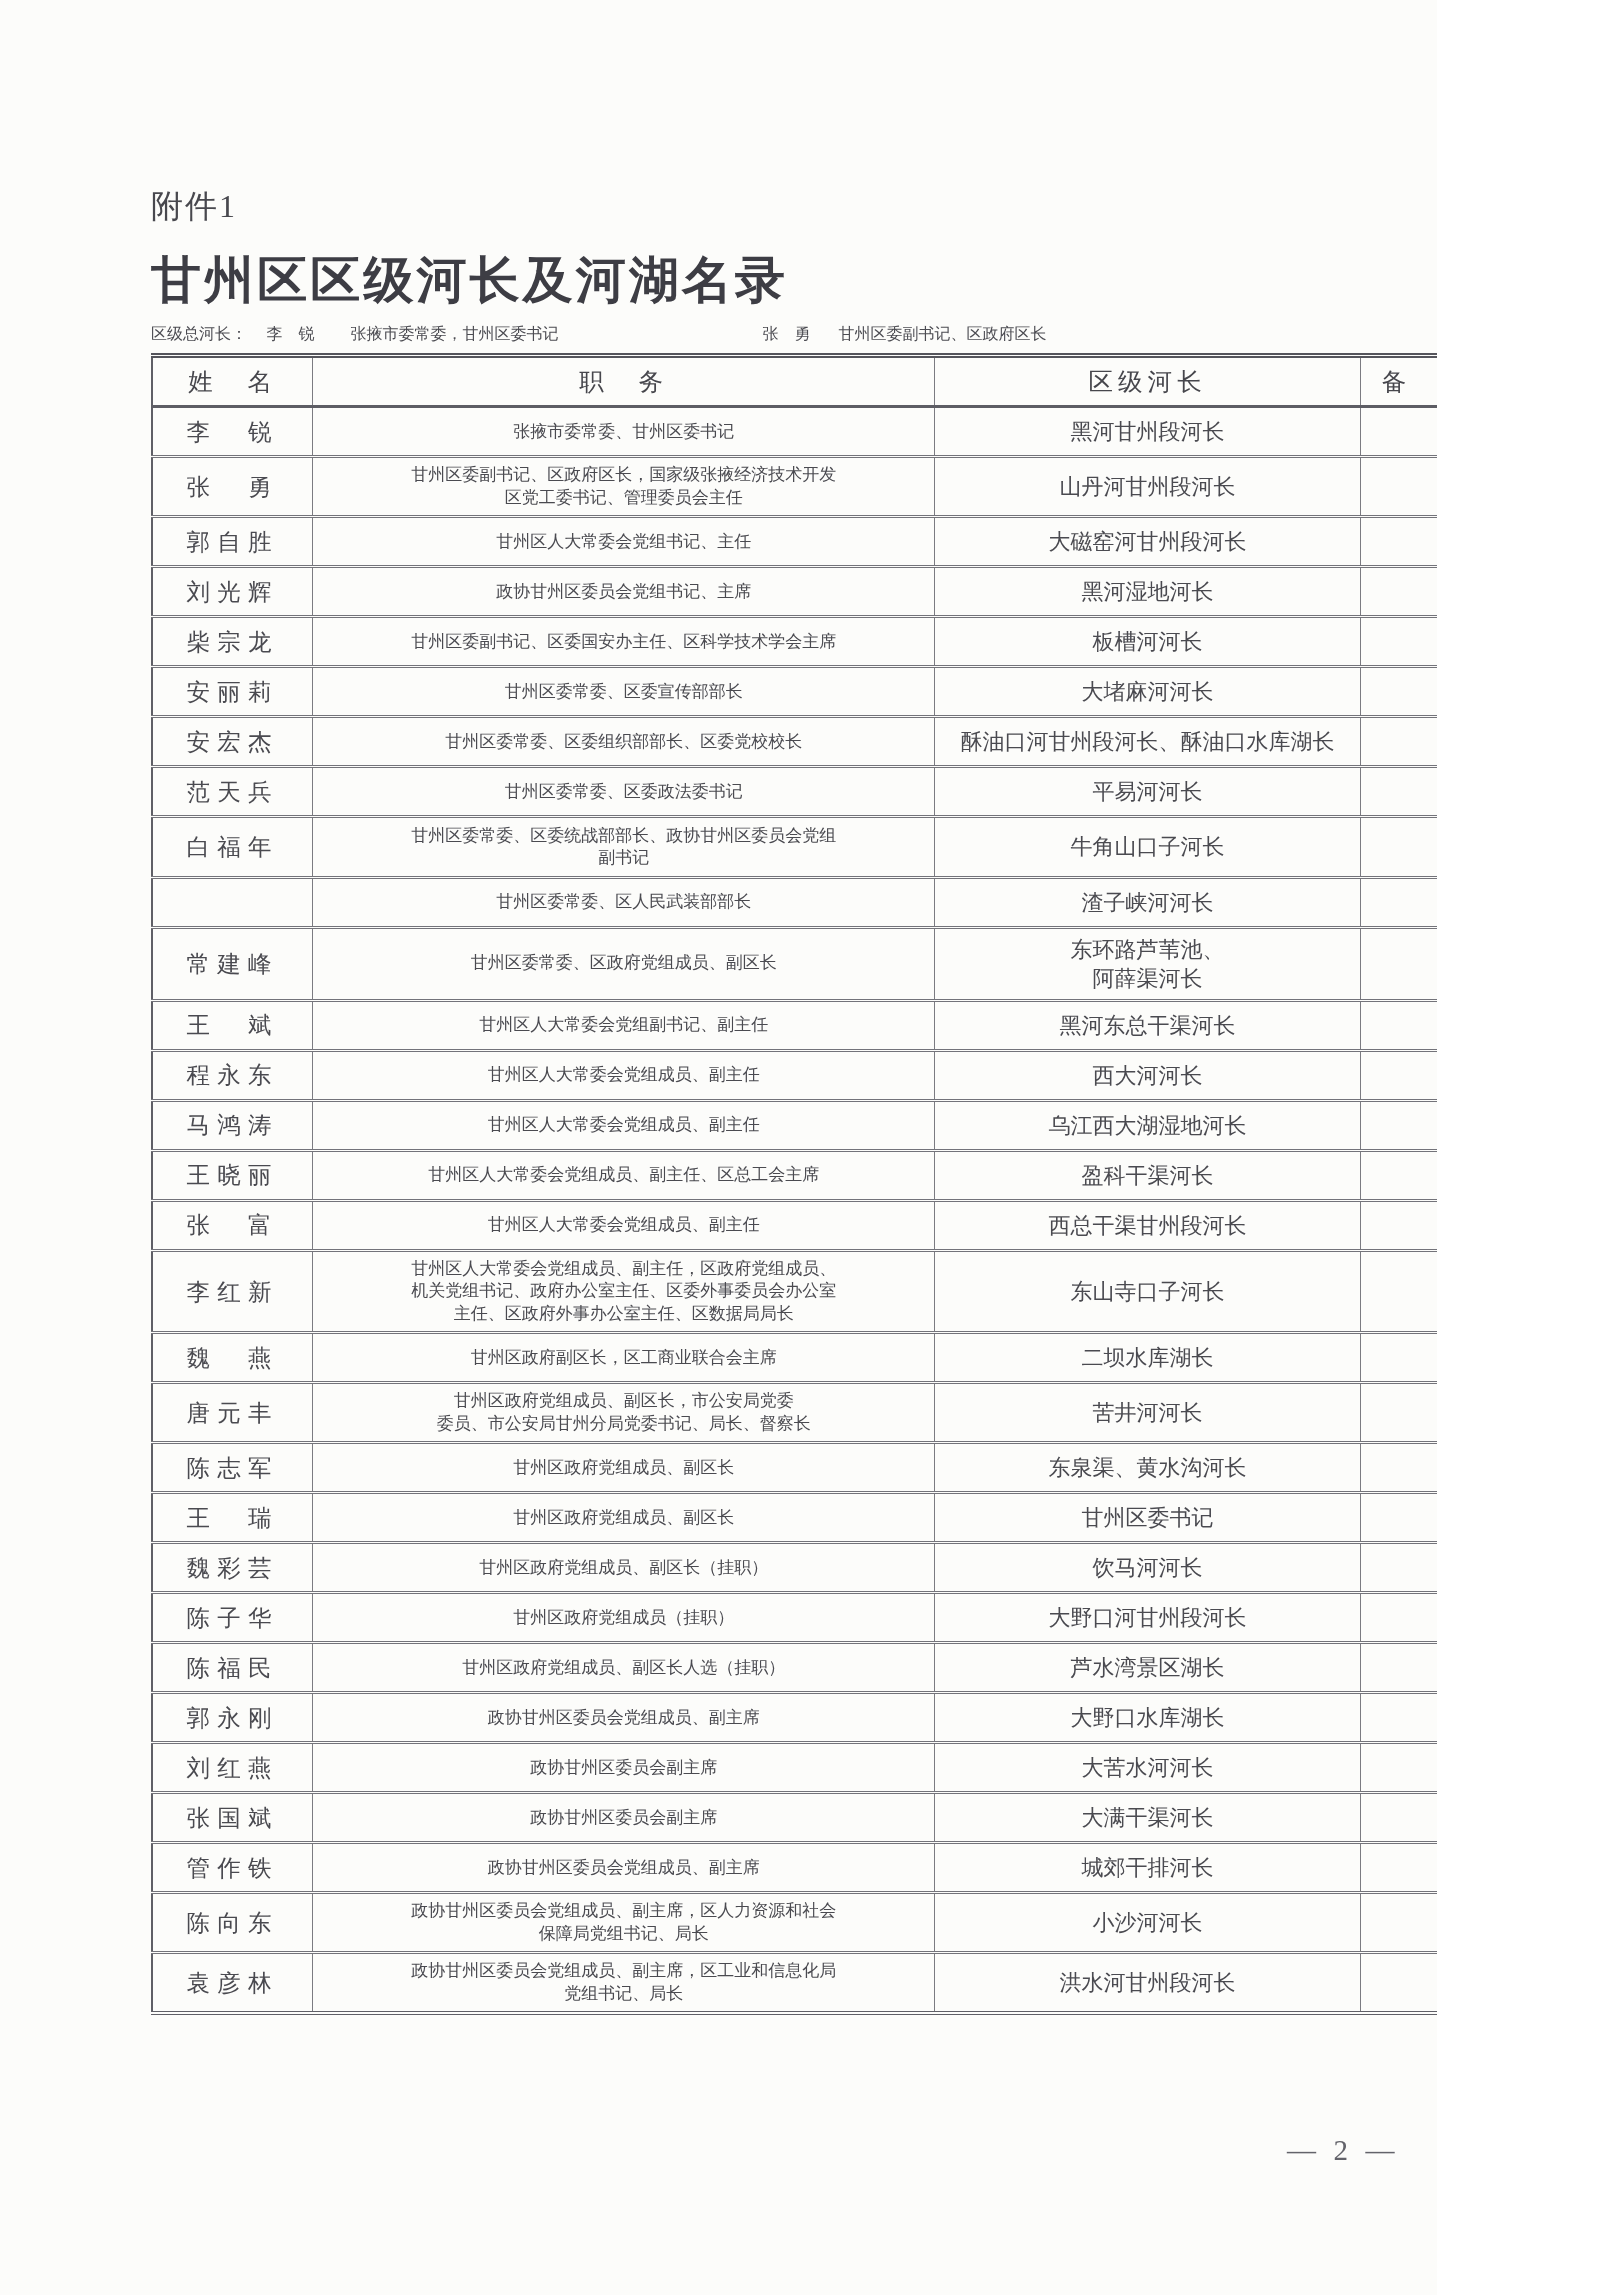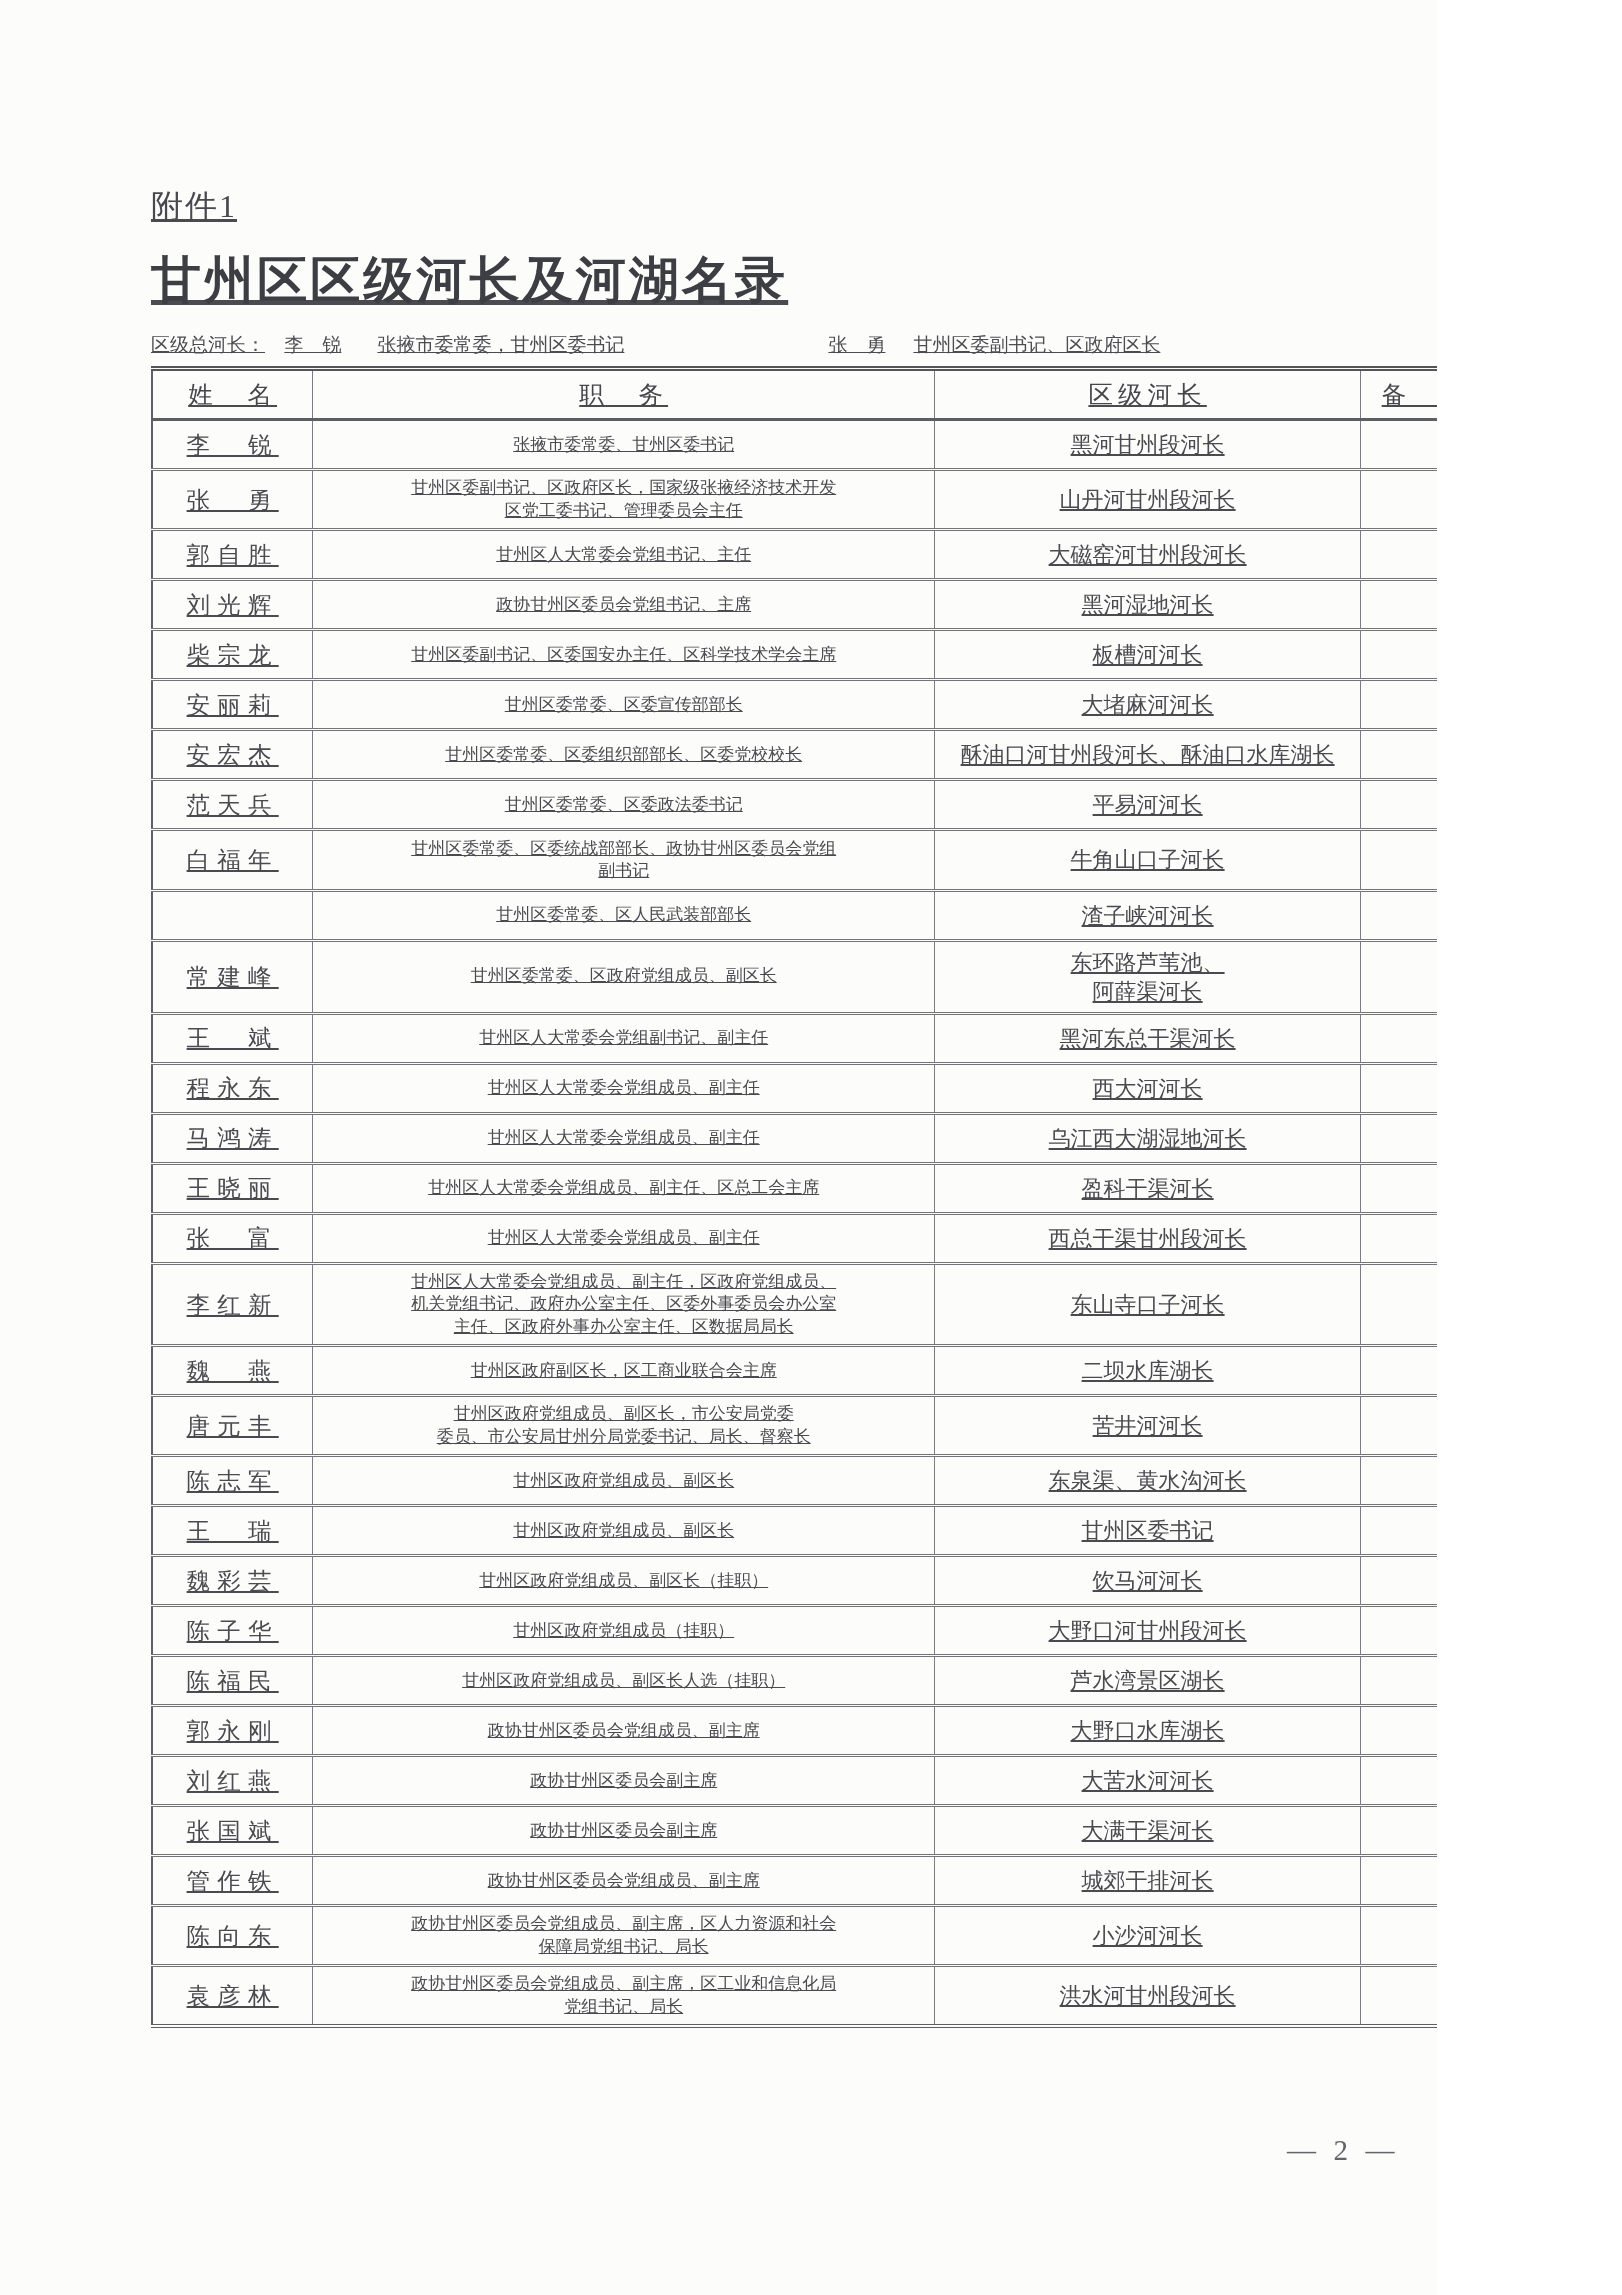--- a/index.html
+++ b/index.html
@@ -5,41 +5,40 @@
   html, body { margin: 0; padding: 0; background: #ffffff; }
   .page {
     position: relative;
     width: 1437px;
     height: 2295px;
     background: #fcfcfa;
     font-family: "Liberation Serif", "DejaVu Serif", serif;
     color: #4a4a50;
     overflow: hidden;
     box-sizing: border-box;
-    text-decoration: underline;
   }
   .content {
     padding: 185px 130px 0 151px;
     box-sizing: border-box;
   }
   .attachment-label {
     font-size: 32px;
     color: #48484e;
     letter-spacing: 2px;
   }
   .doc-title {
     margin: 18.4px 0 0 0;
     font-size: 50px;
     font-weight: 700;
     color: #3d3d44;
     letter-spacing: 3.1px;
   }
   .chiefs-line {
-    margin-top: 18px;
-    font-size: 19px;
+    margin-top: 10px;
+    font-size: 16px;
     color: #4c4c52;
     display: flex;
     align-items: center;
     white-space: nowrap;
   }
   .chiefs-line .chief-name-1 { margin-left: 19.4px; }
   .chiefs-line .chief-title-1 { margin-left: 36px; }
   .chiefs-line .chief-name-2 { margin-left: 204px; }
   .chiefs-line .chief-title-2 { margin-left: 28px; }
 

